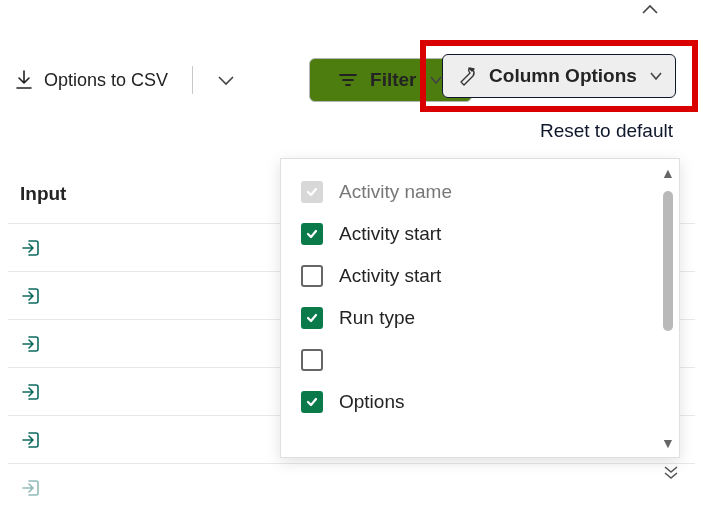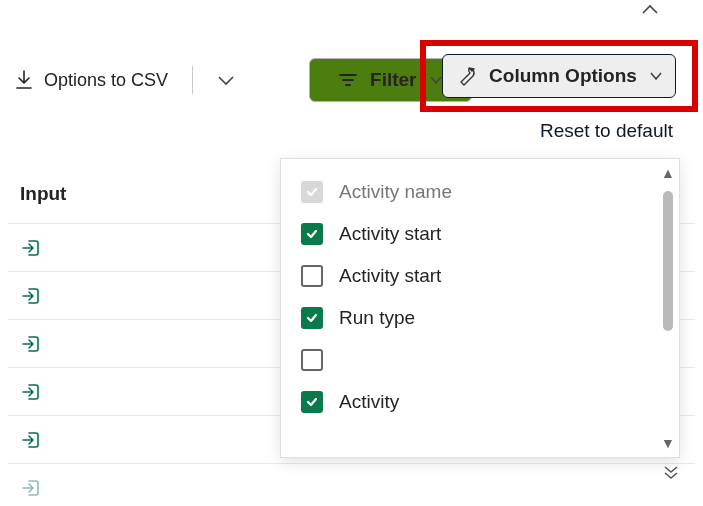--- a/index.html
+++ b/index.html
@@ -315,21 +315,21 @@
     <div class="dd-item">
       <div class="chk chk-unchecked"></div>
     </div>
 
     <div class="dd-item">
       <div class="chk chk-checked">
         <svg width="14" height="14" viewBox="0 0 14 14">
             <path d="M3 7 L6 10 L11 4" fill="none" stroke-width="2.2" stroke-linecap="round" stroke-linejoin="round"></path>
           </svg>
       </div>
-      <span>Activity</span>
+      <span>Options</span>
     </div>
 
   </div>
   <div class="scrollbar">
     <div class="scroll-arrow">▲</div>
     <div class="scroll-thumb"></div>
     <div class="scroll-arrow" style="position:absolute;bottom:0;width:100%">▼</div>
   </div>
 </div>
 

